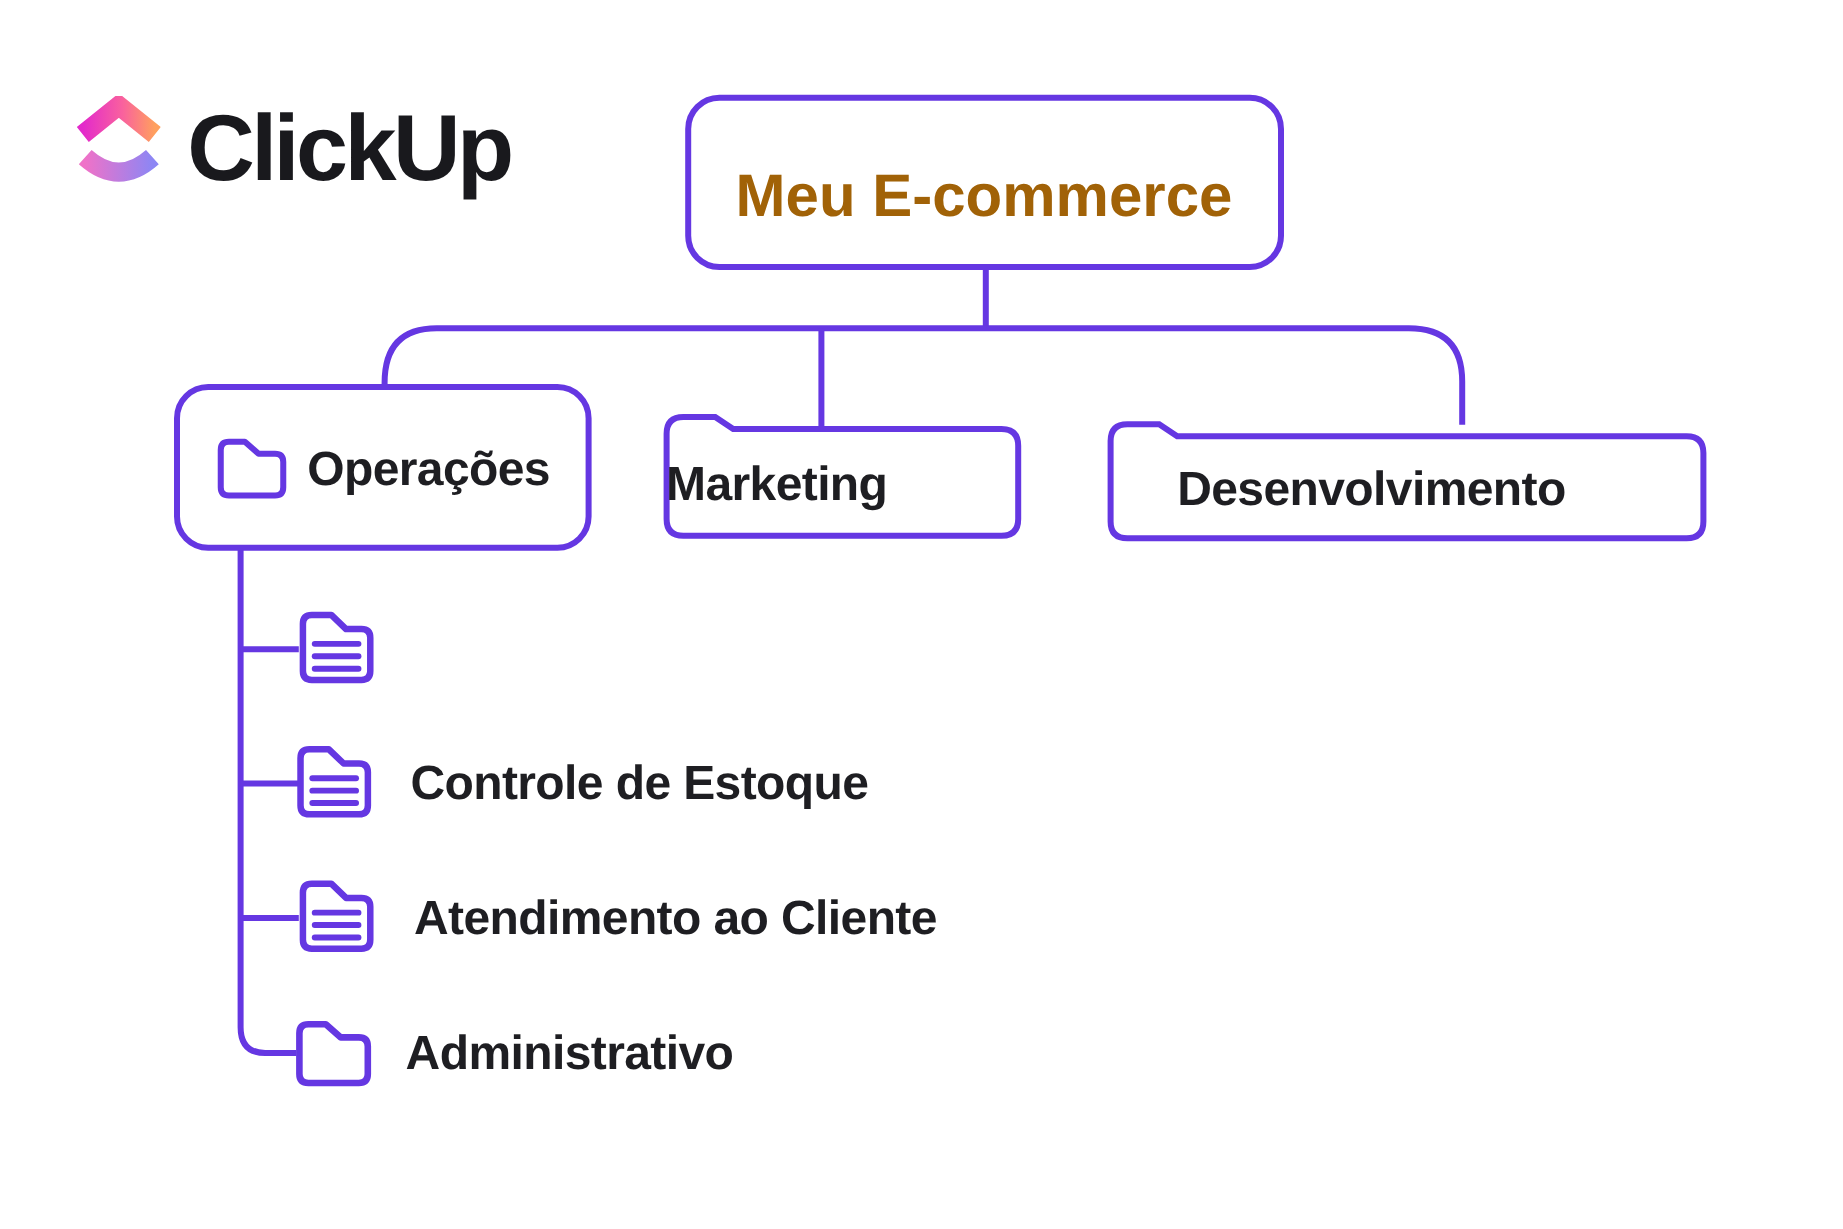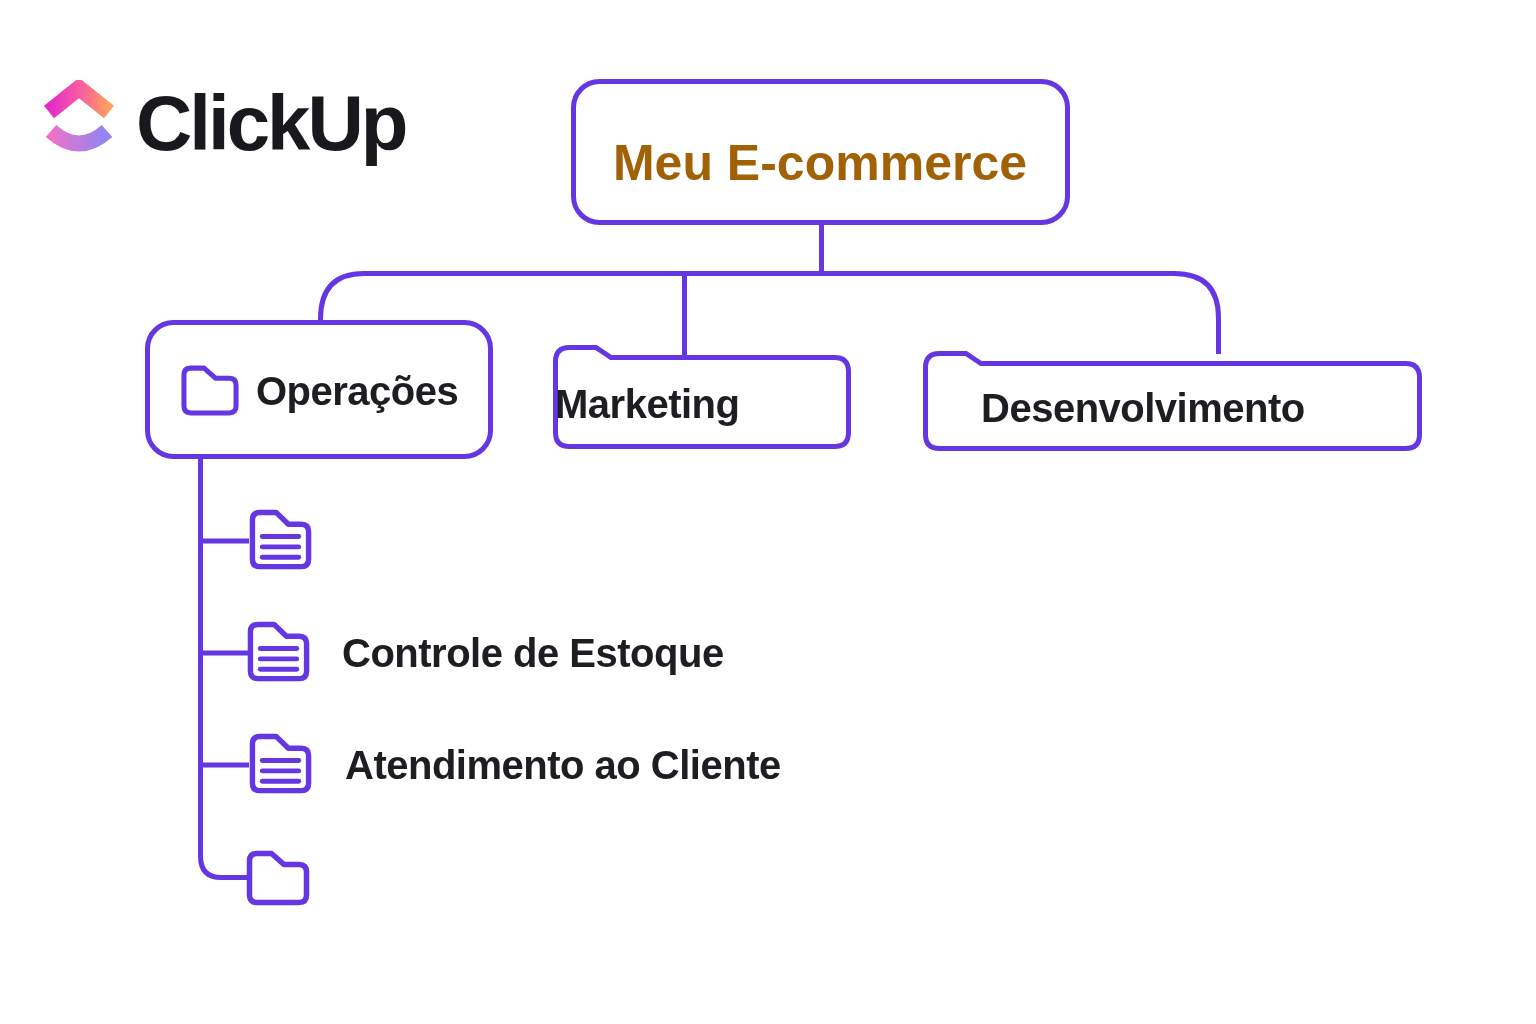--- a/index.html
+++ b/index.html
@@ -2,21 +2,21 @@
 <html><head>
 <meta charset="utf-8">
 <style>
   html,body{margin:0;padding:0;background:#fff;}
   .canvas{
     position:relative;width:1536px;height:1024px;background:#ffffff;
     font-family:"Liberation Sans", sans-serif;overflow:hidden;
   }
   .layer{position:absolute;left:0;top:0;width:1536px;height:1024px;}
   .abs{position:absolute;}
-  .logo-row{position:absolute;left:44px;top:80px;display:flex;align-items:flex-start;}
+  .logo-row{position:absolute;left:64px;top:80px;display:flex;align-items:flex-start;}
   .logo-mark{width:70px;height:82px;}
   .wordmark{
     margin-left:22px;margin-top:2px;font-size:78px;font-weight:800;letter-spacing:-3px;
     color:#19191d;line-height:82px;
   }
   .node-label{
     font-weight:700;font-size:40px;color:#1e1e22;letter-spacing:-0.5px;white-space:nowrap;
   }
   .root-label{
     left:573px;top:134px;width:494px;text-align:center;
@@ -115,14 +115,15 @@
         </g>
     </svg>
   </div>
   <div class="abs node-label row-label" style="left:345px;top:741px;">Atendimento ao Cliente</div>
 
   <div class="icon-box" style="left:245px;top:849px;width:66px;height:58px;">
     <svg viewBox="0 0 66 58" xmlns="http://www.w3.org/2000/svg" fill="none" stroke="#6537E2" stroke-width="5.5" stroke-linejoin="round" stroke-linecap="round">
       <path d="M4.5 12 Q4.5 4.5 12 4.5 H26.5 L39 15.5 H54 Q61.5 15.5 61.5 23 V46 Q61.5 53.5 54 53.5 H12 Q4.5 53.5 4.5 46 Z"></path>
     </svg>
   </div>
+  <div class="abs node-label row-label" style="left:338px;top:854px;">Administrativo</div>
 
 </div>
 
 </body></html>

